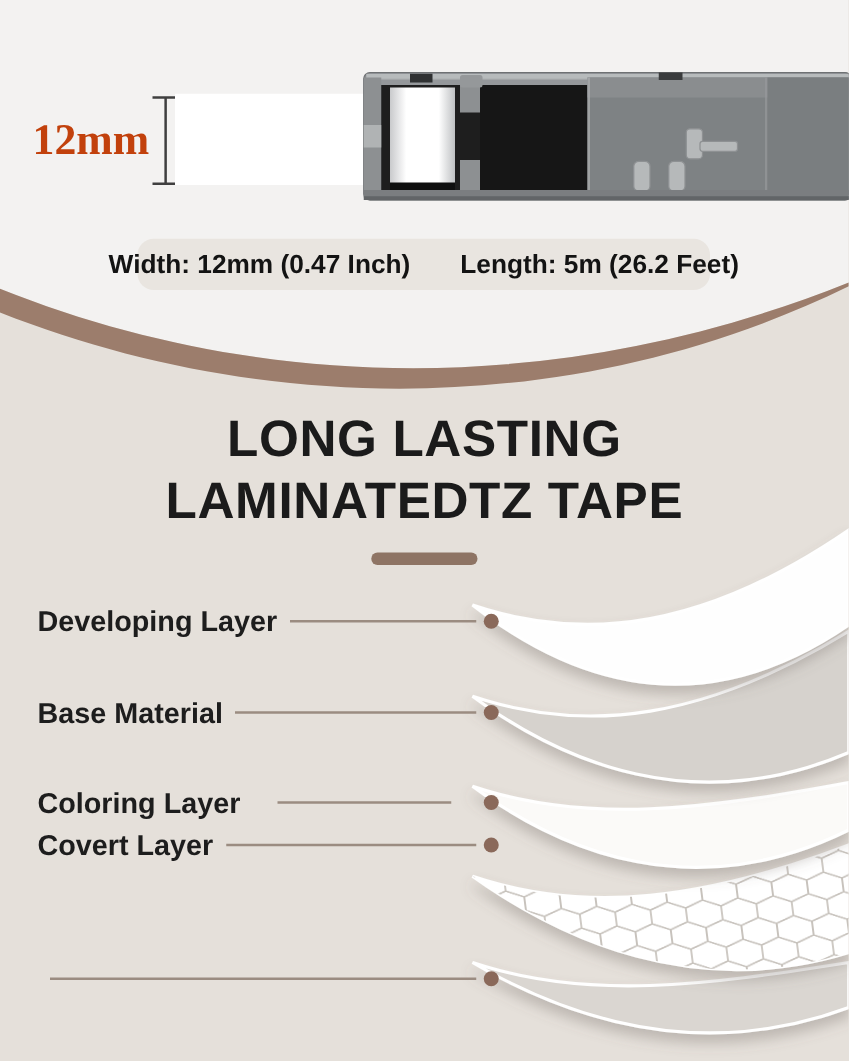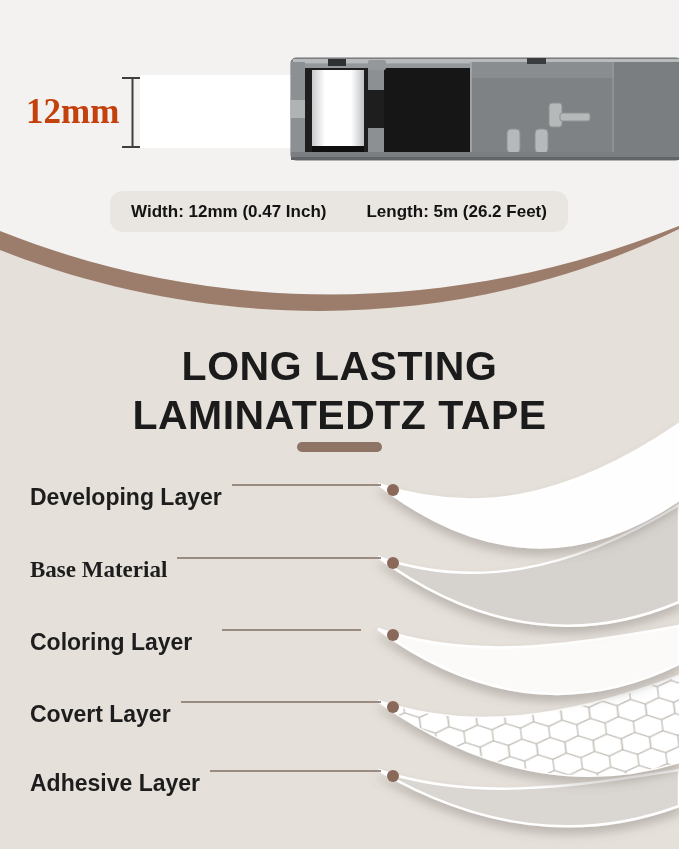--- a/index.html
+++ b/index.html
@@ -15,49 +15,48 @@
     left:26px;top:92px;
     font-family:"Liberation Serif",serif;
     font-weight:bold;font-size:35px;color:#c2410c;letter-spacing:0;
   }
   #spec-pill{
     left:110px;top:191px;width:458px;height:41px;
     background:#e9e5e0;border-radius:13px;
     display:flex;align-items:center;justify-content:center;gap:40px;
   }
   #spec-pill span{
-    font-size:17px;font-weight:bold;color:#131313;white-space:nowrap;
+    font-size:21px;font-weight:bold;color:#131313;white-space:nowrap;
   }
   
   #title-block{
     left:0;top:327px;width:679px;text-align:center;
     font-weight:bold;color:#1b1b1b;font-size:41px;line-height:49px;
     letter-spacing:0.5px;
-    margin-top:15px;
   }
   #title-underline{
     left:297px;top:442px;width:85px;height:10px;border-radius:5px;
     background:#8e7464;
   }
   
   .layer-row{
     position:absolute;left:30px;width:369px;height:26px;
-    display:flex;
+    display:flex;align-items:center;
   }
   .layer-row .lbl{
     font-size:23px;font-weight:bold;color:#1d1d1d;white-space:nowrap;
   }
   .layer-row .line{
     flex:1;height:2px;background:#9b8c81;margin:0 6px 0 10px;
   }
   .layer-row .dot{
     width:12px;height:12px;border-radius:50%;background:#8a695a;flex:none;
   }
-  #row-0{top:484px;} #row-1{top:557px;font-family:Liberation Serif, serif;} #row-2{top:629px;gap:20px;}
-  #row-3{top:701px;} #row-4{top:770px;}
+  #row-0{top:484px;} #row-1{top:557px;} #row-2{top:629px;gap:20px;}
+  #row-3{top:663px;} #row-4{top:770px;}
   #layers-art{position:absolute;top:410px;left:0;}
 </style>
 </head>
 <body>
 
 <svg id="top-art" width="679" height="345" viewBox="0 0 679 345">
   <defs>
     <linearGradient id="rollerGrad" x1="0" y1="0" x2="1" y2="0">
       <stop offset="0" stop-color="#c9cacc"></stop>
       <stop offset="0.25" stop-color="#ffffff"></stop>
@@ -171,16 +170,15 @@
   <span class="lbl">Coloring Layer</span>
   <div class="line"></div>
   <div class="dot"></div>
 </div>
 <div class="layer-row" id="row-3">
   <span class="lbl">Covert Layer</span>
   <div class="line"></div>
   <div class="dot"></div>
 </div>
 <div class="layer-row" id="row-4">
-  <span class="lbl">Adhesive Layer</span>
   <div class="line"></div>
   <div class="dot"></div>
 </div>
 
 </body></html>

